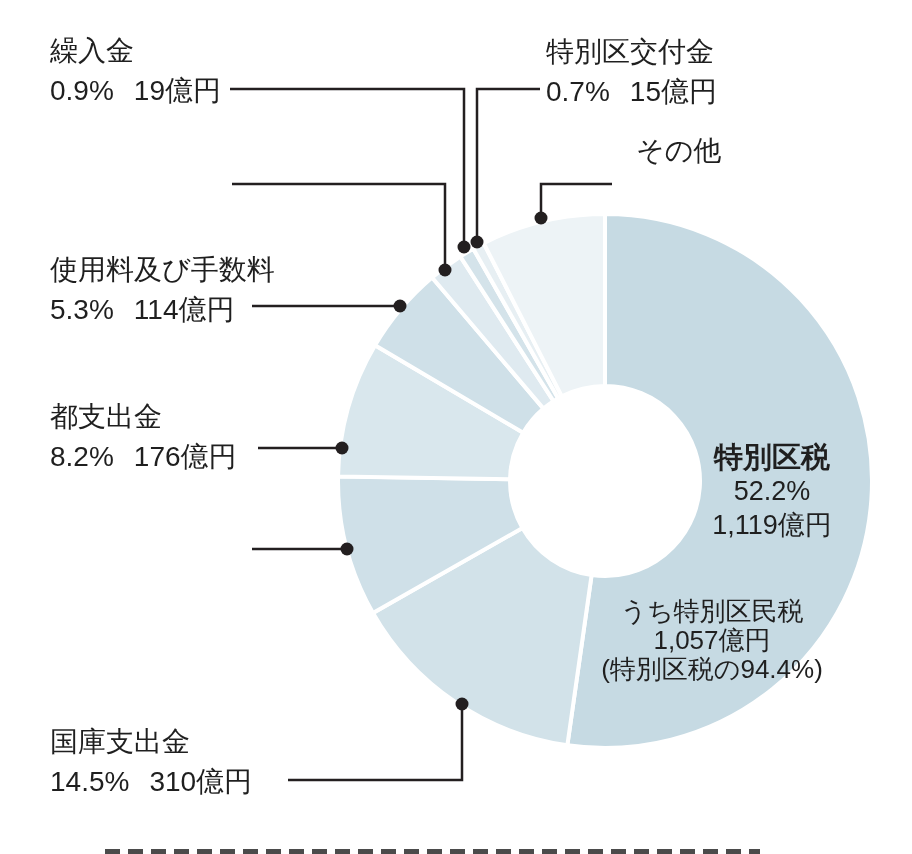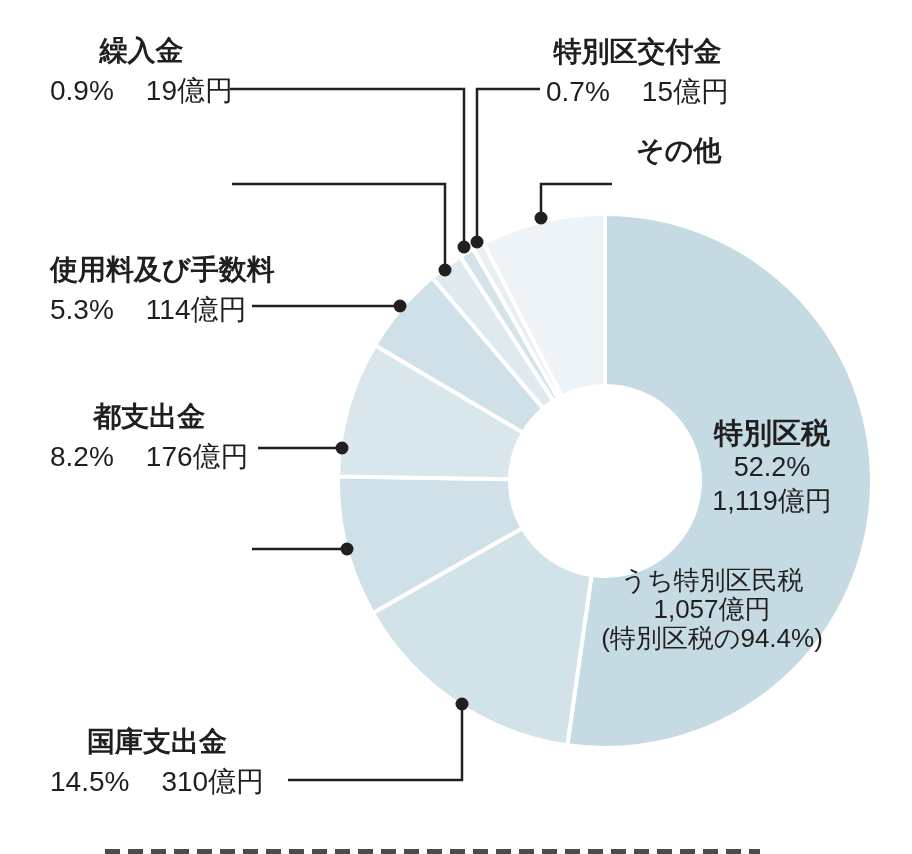--- a/index.html
+++ b/index.html
@@ -1,24 +1,24 @@
 <!DOCTYPE html>
 <html><head>
 <meta charset="utf-8">
 <style>
   html,body{margin:0;padding:0;background:#ffffff;}
   body{font-family:"Liberation Sans","DejaVu Sans",sans-serif;color:#1f1f1f;}
   .stage{position:relative;width:912px;height:854px;background:#ffffff;overflow:hidden;}
   .stage svg{position:absolute;left:0;top:0;}
   .callout{position:absolute;white-space:nowrap;line-height:40px;font-size:28px;}
-  .c-title{font-weight:700;text-align:center;}
+  .c-title{font-weight:400;}
   .c-vals{font-weight:400;}
-  .c-vals .amt{margin-left:32px;}
+  .c-vals .amt{margin-left:20px;}
   .inner-label{position:absolute;text-align:center;white-space:nowrap;}
-  .inner-main{line-height:34px;font-size:27px;}
+  .inner-main{line-height:34px;font-size:27px;margin-top:24px;}
   .inner-main .t{font-weight:700;font-size:29px;}
   .inner-sub{line-height:29px;font-size:26px;}
   .center-label{position:absolute;left:483px;top:450px;width:240px;text-align:center;
     font-size:48px;font-weight:800;letter-spacing:6px;color:#231f20;}
   .cropped-row{position:absolute;left:105px;top:849px;width:655px;height:5px;
     background:repeating-linear-gradient(90deg,#2b2b2b 0 15px,transparent 15px 23px);
     opacity:.85;}
 </style>
 </head>
 <body>
@@ -89,21 +89,21 @@
   <div class="callout" style="left:636px;top:131px">
     <div class="c-title">その他</div>
   </div>
 
   <div class="inner-label inner-main" style="left:672px;top:416px;width:200px">
     <div class="t">特別区税</div>
     <div>52.2%</div>
     <div>1,119億円</div>
   </div>
 
-  <div class="inner-label inner-sub" style="left:592px;top:566px;width:240px">
+  <div class="inner-label inner-sub" style="left:592px;top:597px;width:240px">
     <div>うち特別区民税</div>
     <div>1,057億円</div>
     <div>(特別区税の94.4%)</div>
   </div>
 
 
   <div class="cropped-row"></div>
 
 </div>
 

